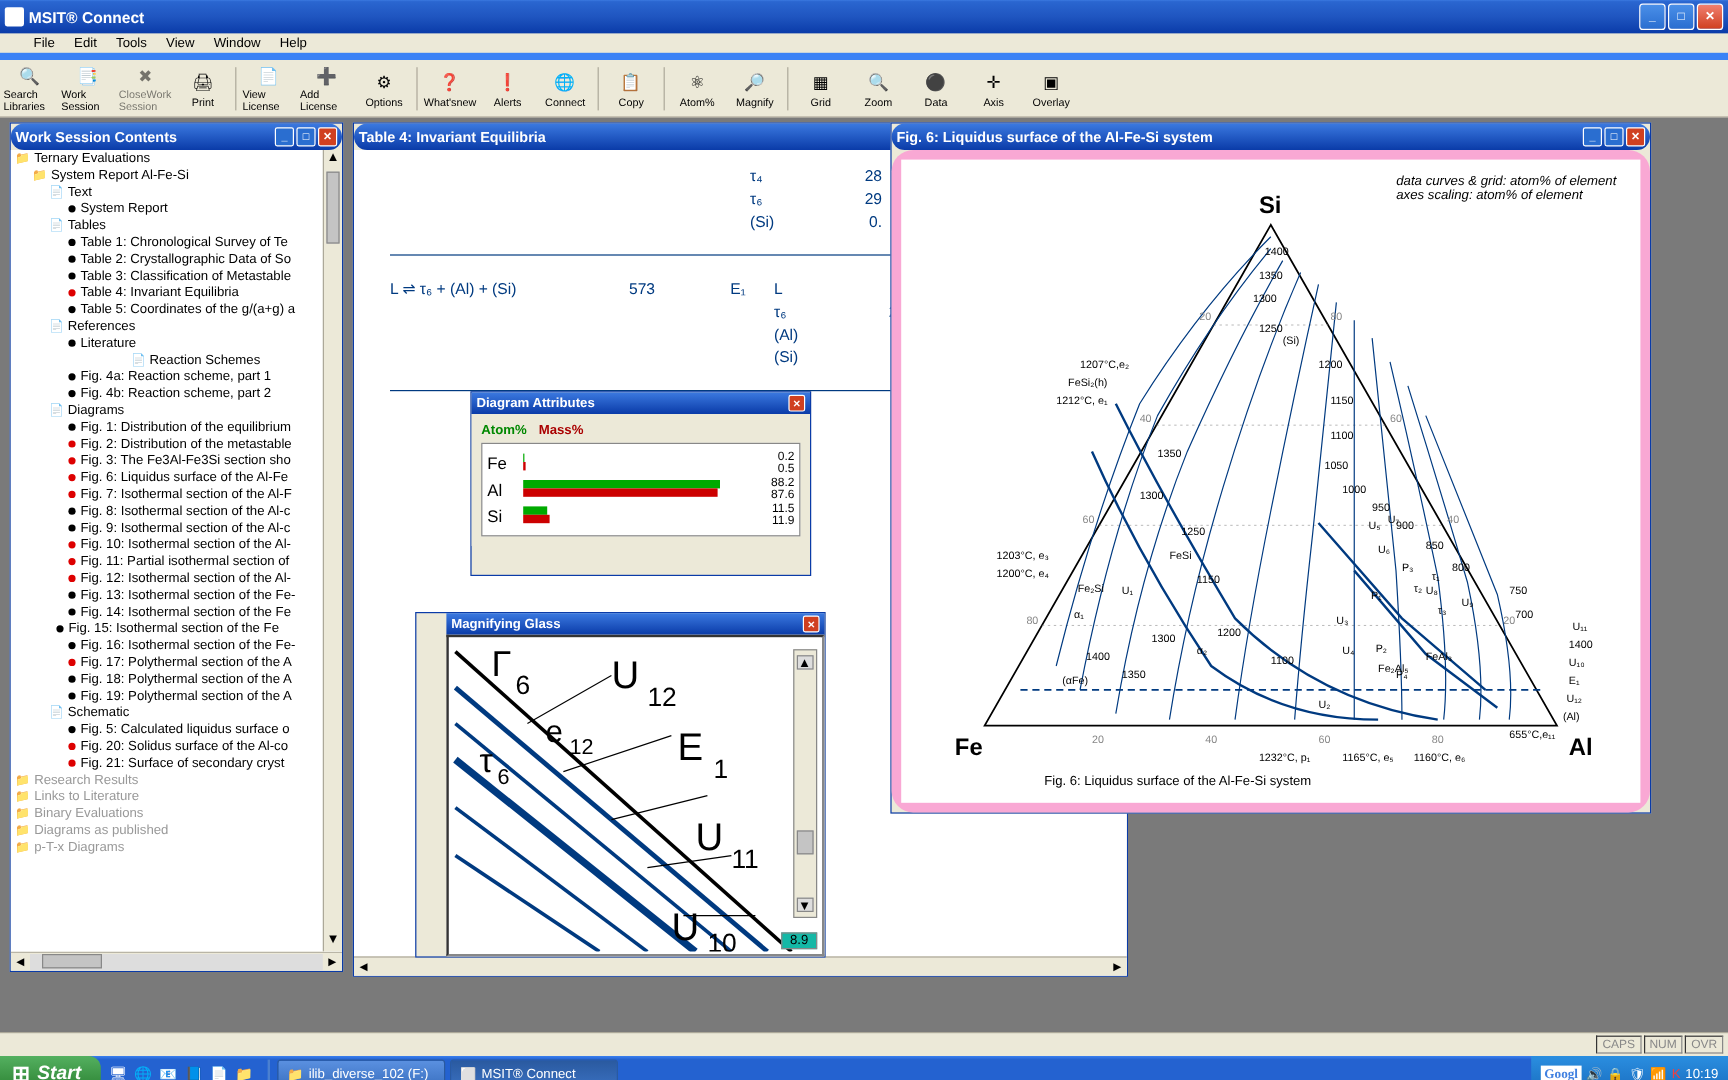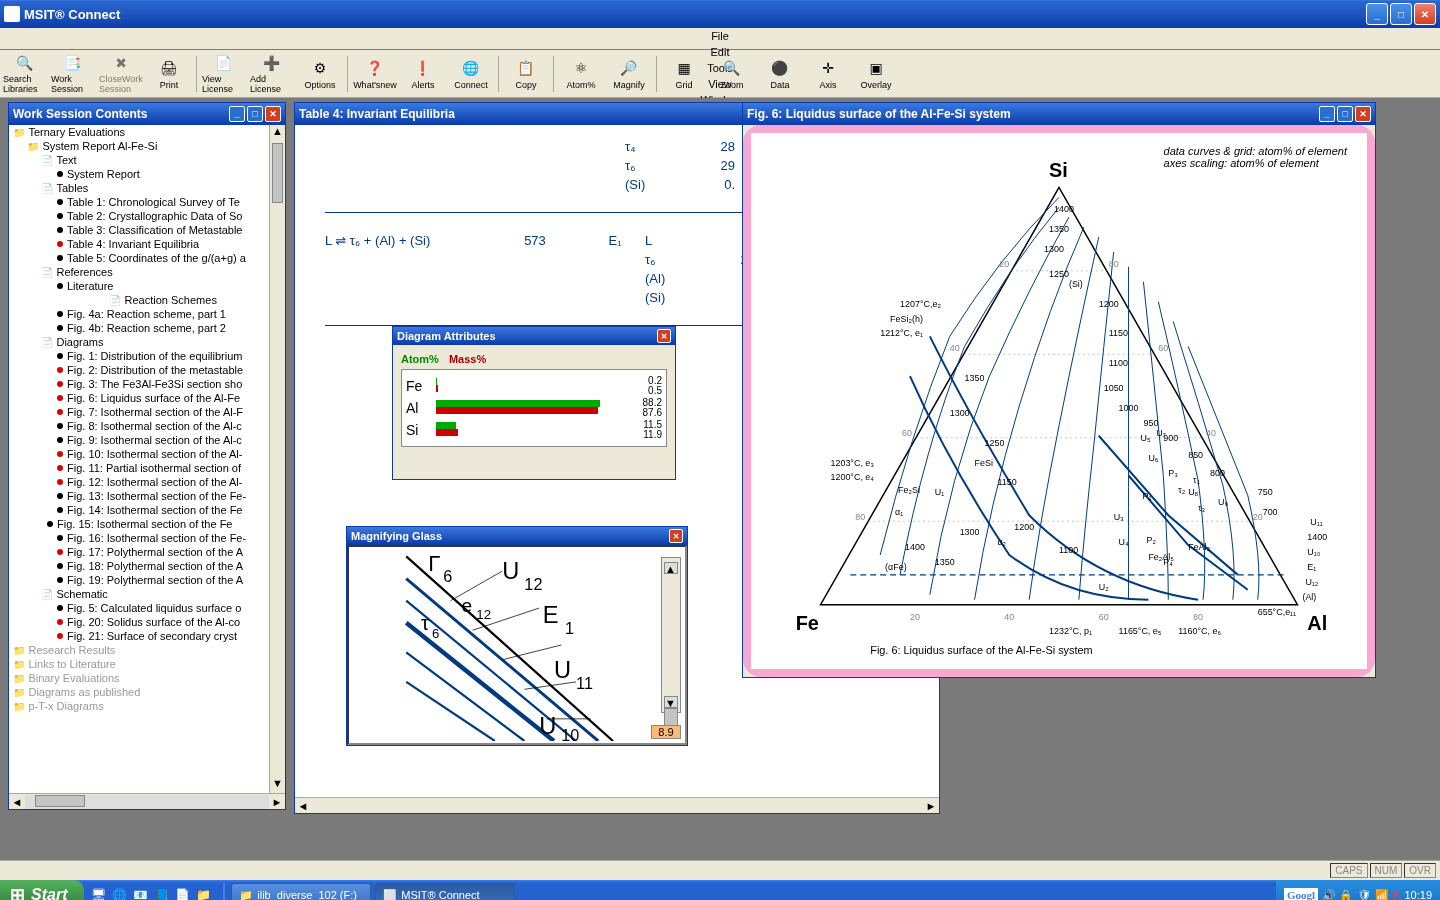--- a/index.html
+++ b/index.html
@@ -6,33 +6,33 @@
 body { background: #ece9d8; font-size: 11px; overflow: hidden; width: 1440px; height: 900px; position: relative; }
 
 .titlebar { background: linear-gradient(to bottom, #3b79e0 0%, #2a66d0 5%, #1f55c0 50%, #0a3ba8 100%); height: 28px; display: flex; align-items: center; color: white; padding: 0 4px; font-size: 13px; font-weight: bold; }
 .titlebar .icon { width: 16px; height: 16px; background: #fff; border-radius: 2px; margin-right: 4px; }
 .titlebar .spacer { flex: 1; }
 .titlebar .winbtn { width: 22px; height: 22px; margin-left: 2px; border: 1px solid #fff; border-radius: 3px; display: flex; align-items: center; justify-content: center; font-size: 10px; cursor: pointer; }
 .min { background: linear-gradient(#4a8fe8,#2a6ed0); }
 .max { background: linear-gradient(#4a8fe8,#2a6ed0); }
 .close { background: linear-gradient(#f08070,#d04020); }
 
-.menubar { background: #ece9d8; height: 22px; display: flex; align-items: center; padding: 0 20px; border-bottom: 1px solid #3b82f6; flex-direction: column; }
+.menubar { background: #ece9d8; height: 22px; display: flex; align-items: center; padding: 0 20px; border-bottom: 6px solid #3b82f6; }
 .menubar span { padding: 2px 8px; cursor: pointer; }
 
 .toolbar { background: #ece9d8; height: 48px; display: flex; align-items: center; padding: 2px; border-bottom: 1px solid #aca899; gap: 2px; }
 .tool { width: 46px; height: 42px; display: flex; flex-direction: column; align-items: center; justify-content: center; font-size: 9px; cursor: pointer; border: 1px solid transparent; }
 .tool .ticon { width: 20px; height: 20px; margin-bottom: 2px; display: flex; align-items: center; justify-content: center; font-size: 14px; }
 .tool.disabled { opacity: 0.5; }
 .sep { width: 1px; height: 36px; background: #aca899; margin: 0 2px; }
 
 .workspace { position: relative; height: 762px; background: #7a7a7a; }
 
 .subwin { position: absolute; border: 1px solid #0a3ba8; background: #ece9d8; }
-.subwin .subtitle { background: linear-gradient(to bottom, #3b79e0, #0a3ba8); height: 22px; display: flex; align-items: center; color: white; padding: 0 4px; font-size: 12px; font-weight: bold; }
+.subwin .subtitle { background: linear-gradient(to bottom, #3b79e0, #0a3ba8); height: 22px; display: flex; align-items: center; color: white; padding: 0 4px; font-size: 12px; font-weight: bold; border-radius: 11px; }
 .subwin .subtitle .spacer { flex: 1; }
 .subwin .subtitle .sbtn { width: 16px; height: 16px; margin-left: 2px; border: 1px solid #fff; border-radius: 2px; font-size: 9px; display: flex; align-items: center; justify-content: center; cursor: pointer; }
 .subwin .subtitle .sclose { background: #d04020; }
 .subwin .subtitle .smin, .subwin .subtitle .smax { background: #2a6ed0; }
 
 .tree { background: white; overflow: auto; height: calc(100% - 38px); font-size: 11px; }
 .tree .node { padding: 1px 0 1px 4px; white-space: nowrap; cursor: pointer; display: flex; align-items: center; }
 .tree .folder::before { content: "📁"; margin-right: 3px; font-size: 10px; }
 .tree .doc::before { content: "📄"; margin-right: 3px; font-size: 10px; }
 .tree .bullet { display: inline-block; width: 6px; height: 6px; border-radius: 50%; margin: 0 4px 0 2px; }
@@ -64,21 +64,21 @@
 .diagattr .prow .el { width: 30px; font-size: 14px; }
 .diagattr .prow .bars { flex: 1; position: relative; height: 16px; }
 .diagattr .prow .bar { height: 7px; }
 .diagattr .prow .bg { background: #0a0; }
 .diagattr .prow .br { background: #c00; }
 .diagattr .prow .vals { width: 40px; font-size: 10px; text-align: right; line-height: 1; }
 
 .magglass .body { background: white; border: 2px inset #888; padding: 2px; position: relative; height: calc(100% - 18px); overflow: hidden; }
 .magglass svg { width: 100%; height: 100%; }
 .magglass .vslider { position: absolute; right: 4px; top: 10px; bottom: 30px; width: 20px; background: #ece9d8; border: 1px solid #888; }
-.magglass .sval { position: absolute; right: 4px; bottom: 4px; width: 30px; font-size: 11px; background: #fdba74; border: 1px solid #888; text-align: center; }
+.magglass .sval { position: absolute; right: 4px; bottom: 4px; width: 30px; font-size: 11px; background: #14b8a6; border: 1px solid #888; text-align: center; }
 
 .figwin .figbody { background: #f9a8d4; height: calc(100% - 22px); padding: 8px; position: relative; border-radius: 18px; }
 .figwin .plotarea { background: white; width: 100%; height: 100%; position: relative; }
 .figwin .legend { position: absolute; top: 12px; right: 20px; font-style: italic; font-size: 11px; text-align: left; }
 .figwin svg { width: 100%; height: 100%; }
 
 .statusbar { height: 20px; background: #ece9d8; border-top: 1px solid #aca899; display: flex; align-items: center; padding: 0 4px; font-size: 11px; }
 .statusbar .spacer { flex: 1; }
 .statusbar .ind { border: 1px inset #888; padding: 1px 4px; margin-left: 2px; color: #888; font-size: 10px; }
 
@@ -339,21 +339,21 @@
             <div class="bars">
               <div class="bar bg" style="width:11%"></div>
               <div class="bar br" style="width:12%"></div>
             </div>
             <div class="vals">11.5<br>11.9</div>
           </div>
         </div>
     </div>
   </div>
 
-  <div class="floatwin magglass" style="left:346px; top:428px; width:342px; height:220px;">
+  <div class="floatwin magglass" style="left:346px; top:412px; width:342px; height:288px;padding-left:25px;">
     <div class="ftitle">
       <span>Magnifying Glass</span>
       <span class="spacer"></span>
       <span class="fclose">✕</span>
     </div>
     <div class="body">
       <svg viewBox="0 0 300 260">
         <line x1="0" y1="10" x2="280" y2="260" stroke="#000" stroke-width="3"></line>
         <line x1="0" y1="40" x2="260" y2="260" stroke="#003a80" stroke-width="4"></line>
         <line x1="0" y1="70" x2="230" y2="260" stroke="#003a80" stroke-width="3"></line>

